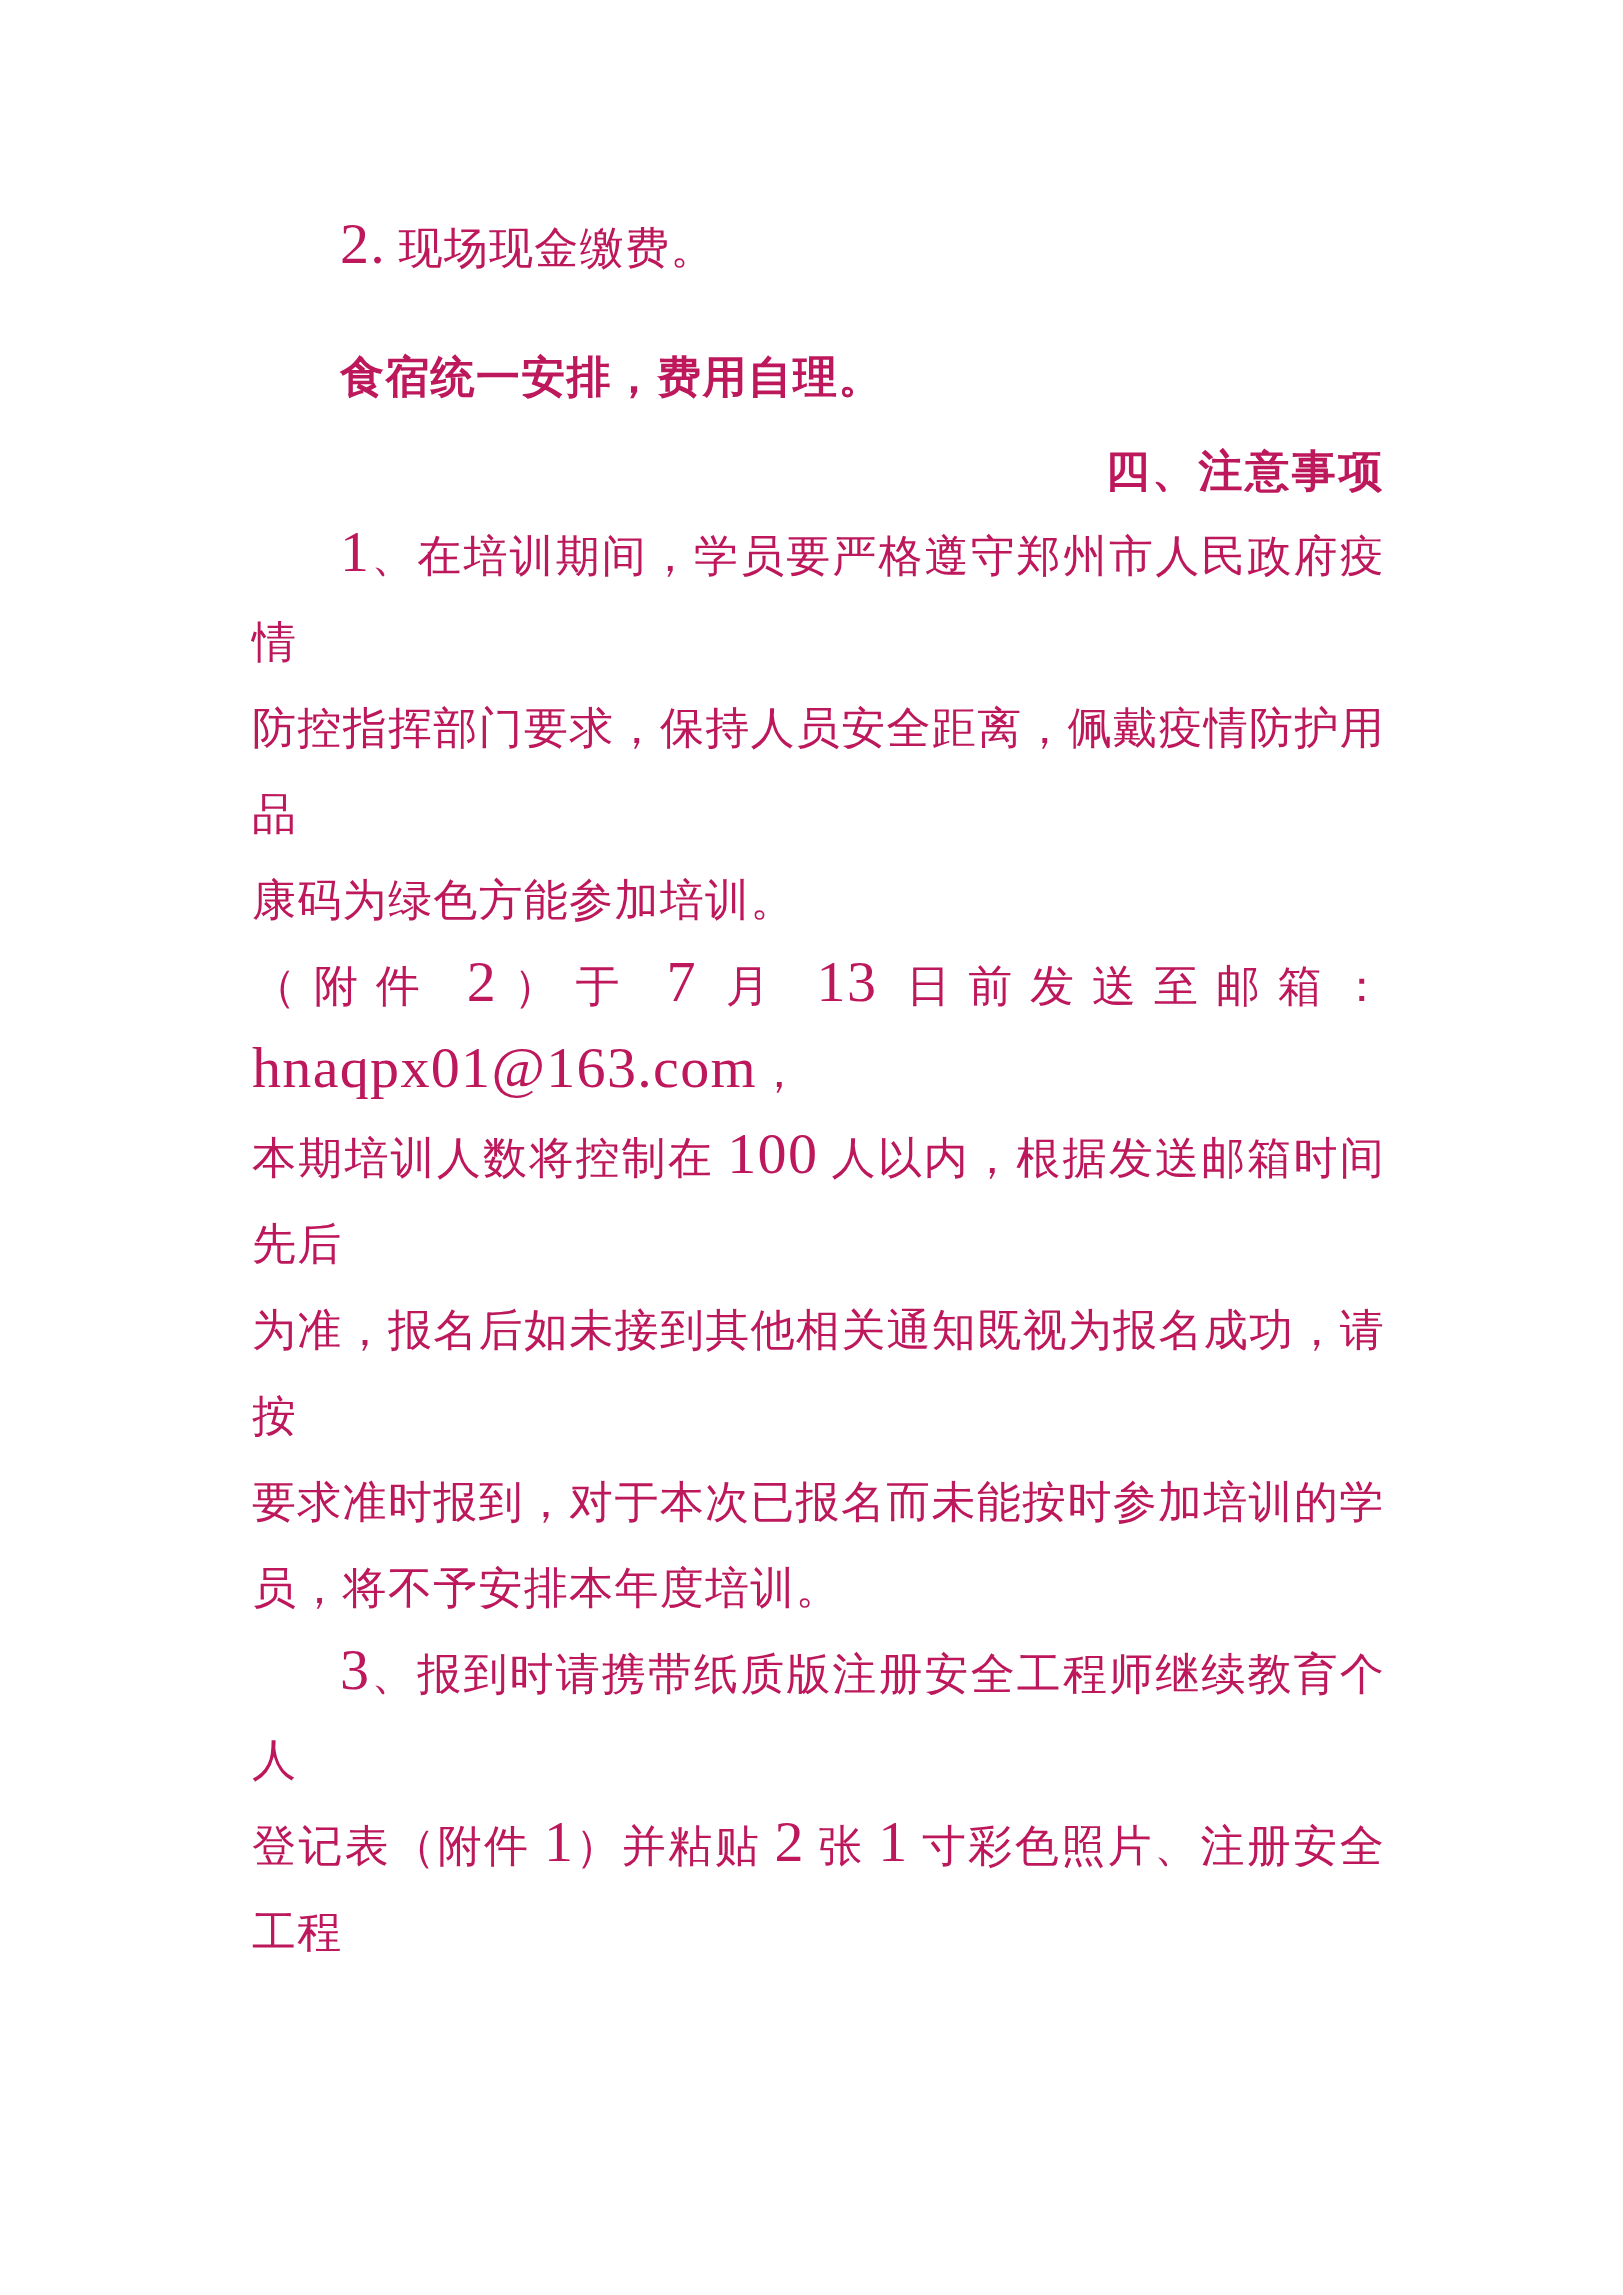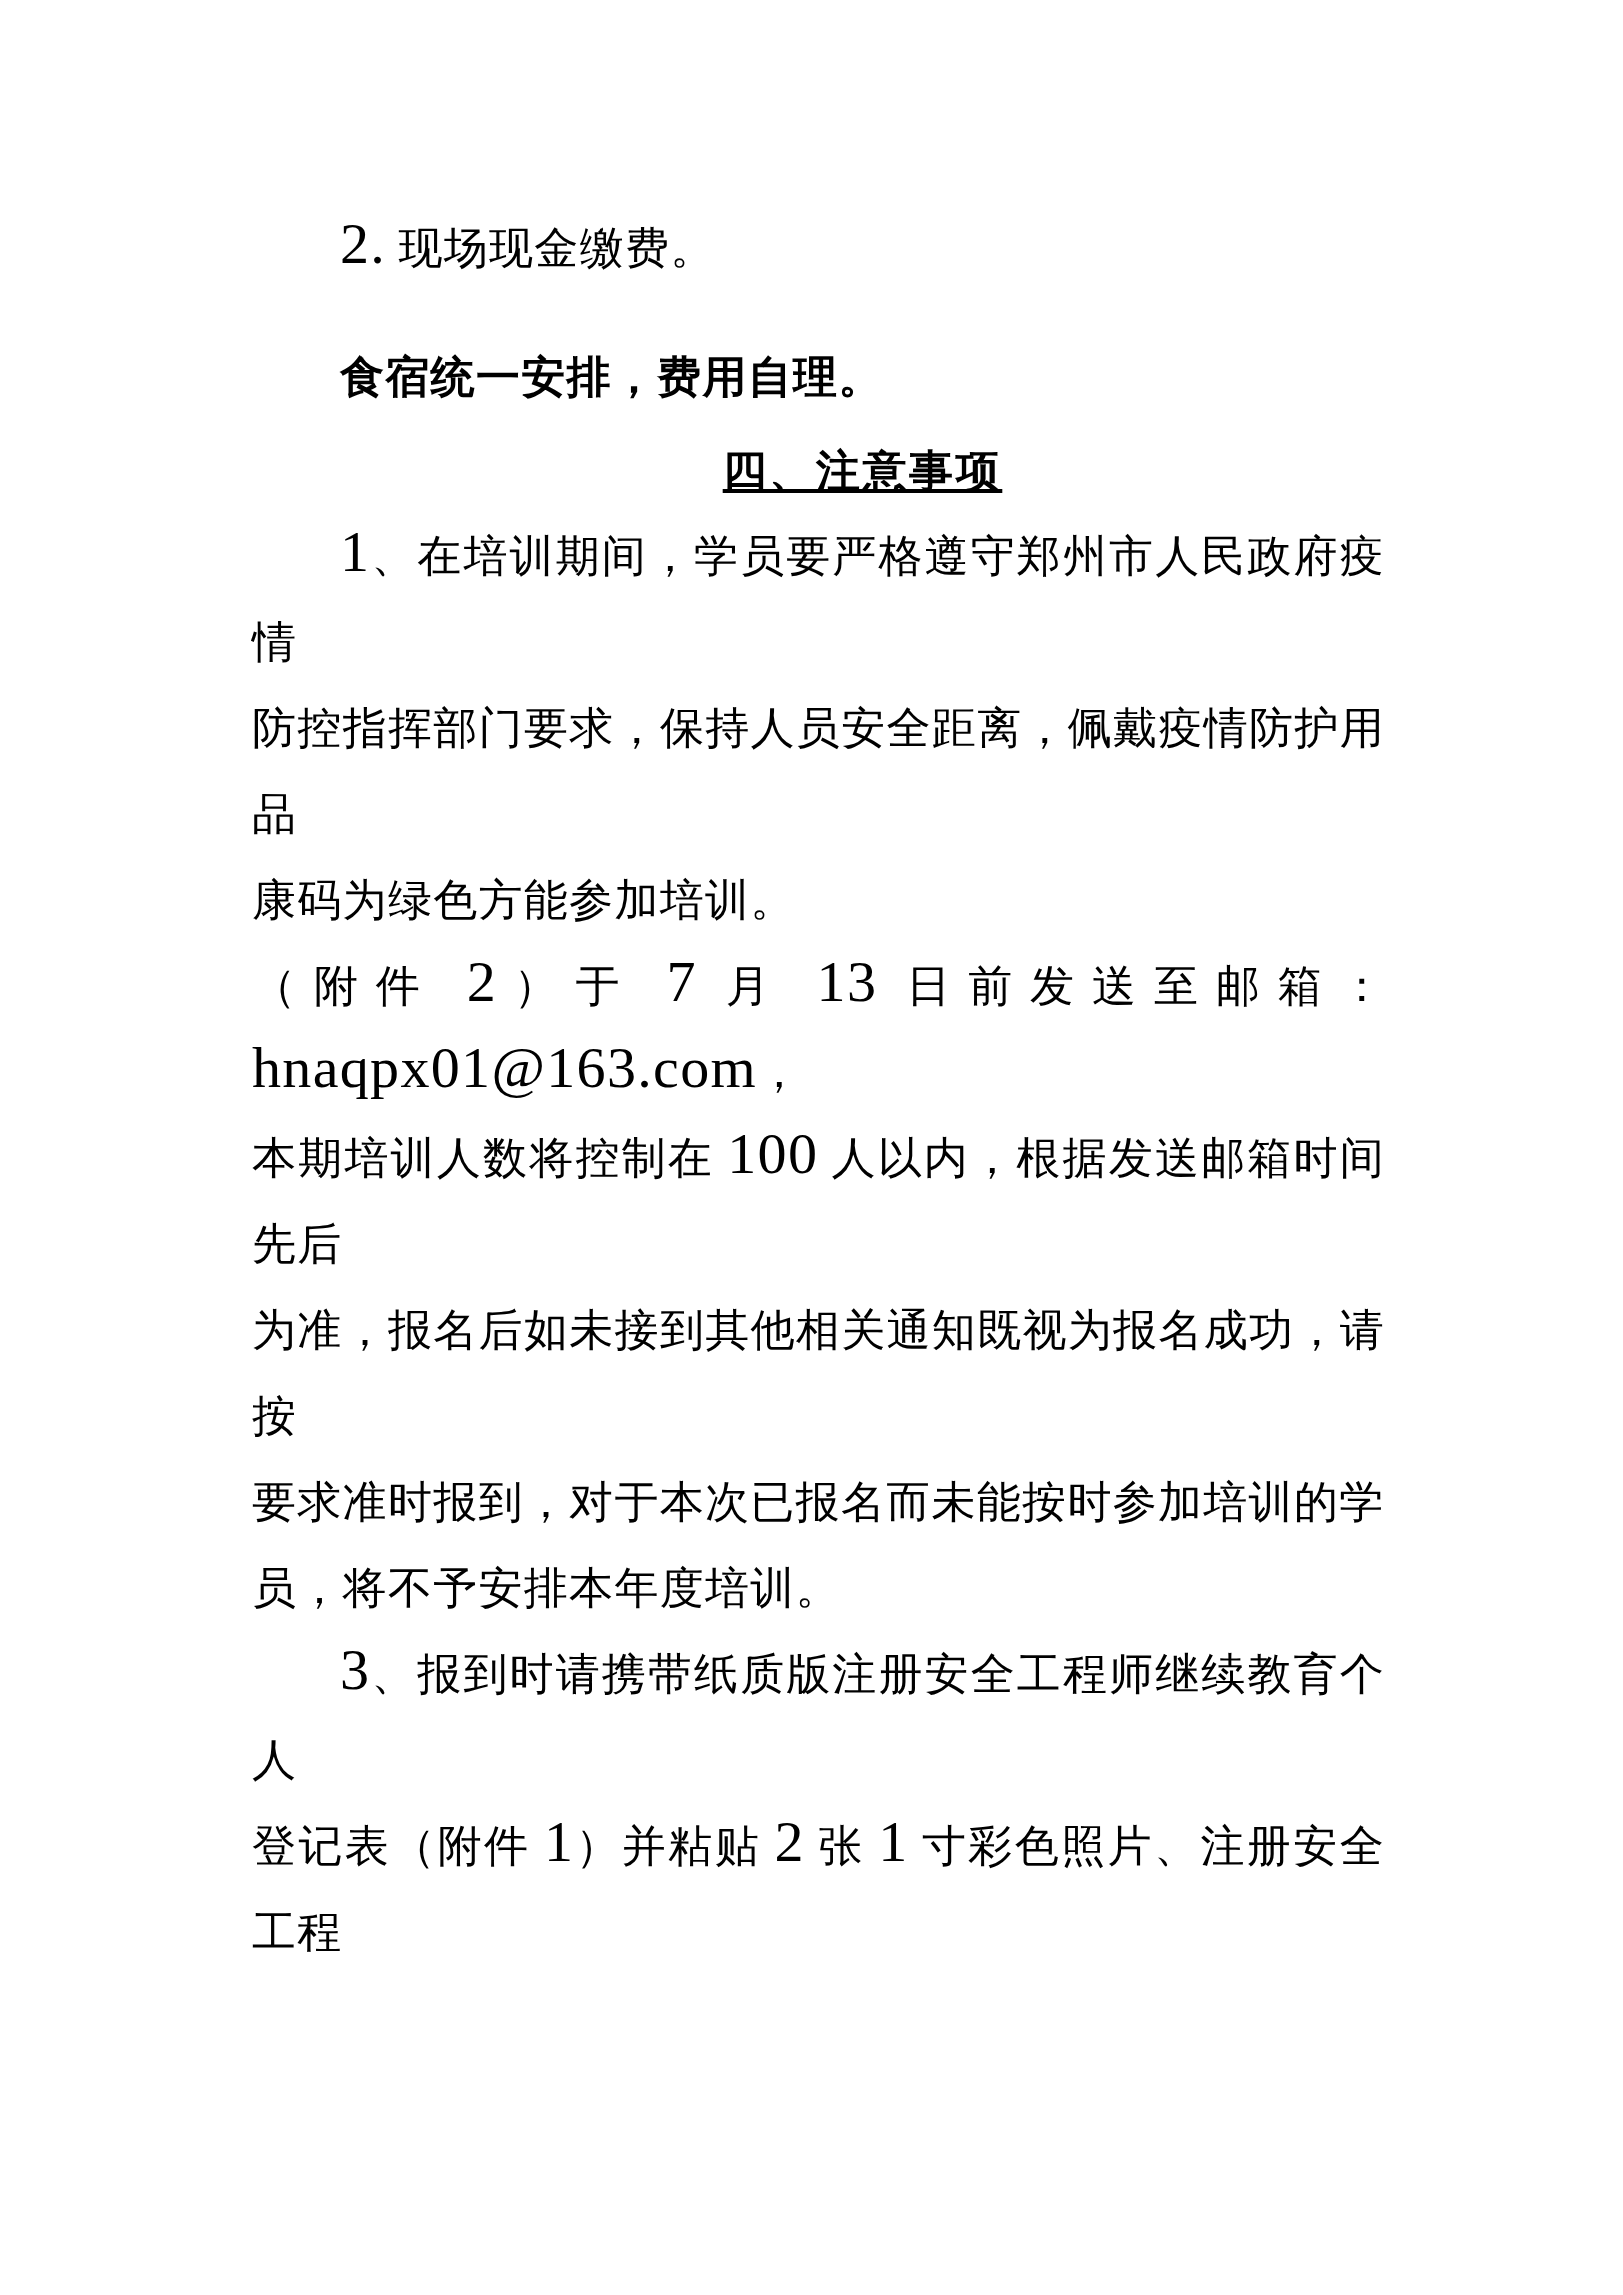--- a/index.html
+++ b/index.html
@@ -20,32 +20,31 @@
     top: 206px;
     width: 1133px;
   }
   .para { margin: 0; }
   .para.sp-large { margin-bottom: 43px; }
   .para.sp-small { margin-bottom: 7.2px; font-weight: bold; }
   .line {
     font-family: "Liberation Serif", "DejaVu Serif", serif;
     font-size: 44px;
     line-height: 86px;
-    color: #000000;
+    color: #be185d;
     letter-spacing: 1.3px;
     text-align: justify;
     white-space: normal;
   }
   .line.first { text-indent: 88px; }
   .heading .line {
     font-family: "Liberation Sans", "DejaVu Sans", sans-serif;
     font-weight: 700;
     letter-spacing: 2.6px;
-    text-align: center;
-    text-decoration: underline;
+    text-align: right;
   }
   .latin {
     font-family: "Liberation Serif", "DejaVu Serif", serif;
     font-size: 1.32em;
     line-height: 0;
   }
 </style>
 </head>
 <body>
 

